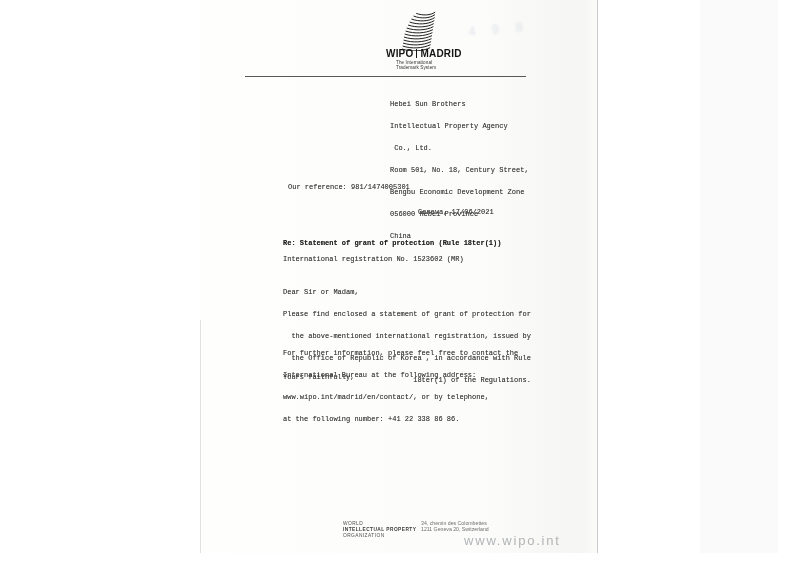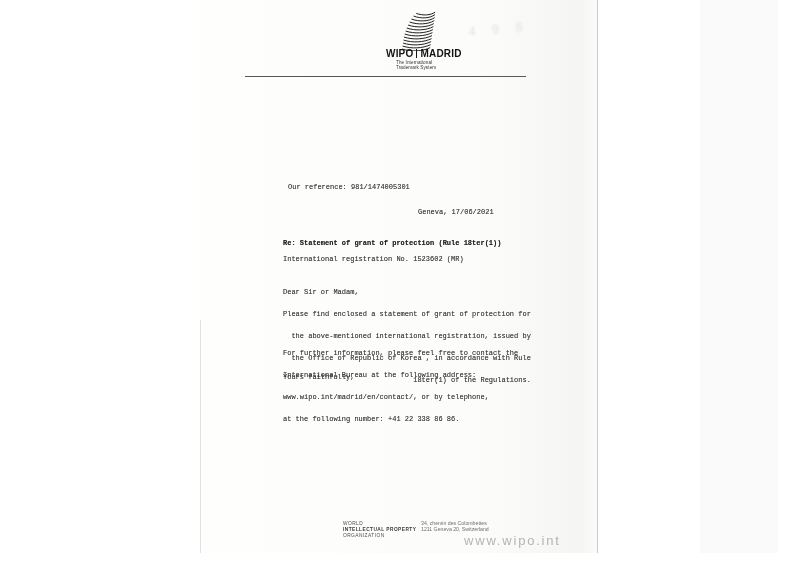--- a/index.html
+++ b/index.html
@@ -93,20 +93,29 @@
     </g>
   </svg>
 
   <div class="brand"><span>WIPO</span><span class="brand-divider"></span><span>MADRID</span></div>
   <div class="tagline tagline1">The International</div>
   <div class="tagline tagline2">Trademark System</div>
   <div class="head-rule"></div>
 
   <div class="bleedthrough">4 9 8</div>
 
+  <div class="mono recipient">
+    <div>Hebei Sun Brothers</div>
+    <div>Intellectual Property Agency</div>
+    <div> Co., Ltd.</div>
+    <div>Room 501, No. 18, Century Street,</div>
+    <div>Bengbu Economic Development Zone</div>
+    <div>056000 Hebei Province</div>
+    <div>China</div>
+  </div>
 
   <div class="mono reference">Our reference: 981/1474005301</div>
   <div class="mono dateline">Geneva, 17/06/2021</div>
 
   <div class="mono subject">Re: Statement of grant of protection (Rule 18ter(1))</div>
   <div class="mono regline">International registration No. 1523602 (MR)</div>
   <div class="mono salutation">Dear Sir or Madam,</div>
 
   <div class="mono para1">
     <div>Please find enclosed a statement of grant of protection for</div>

